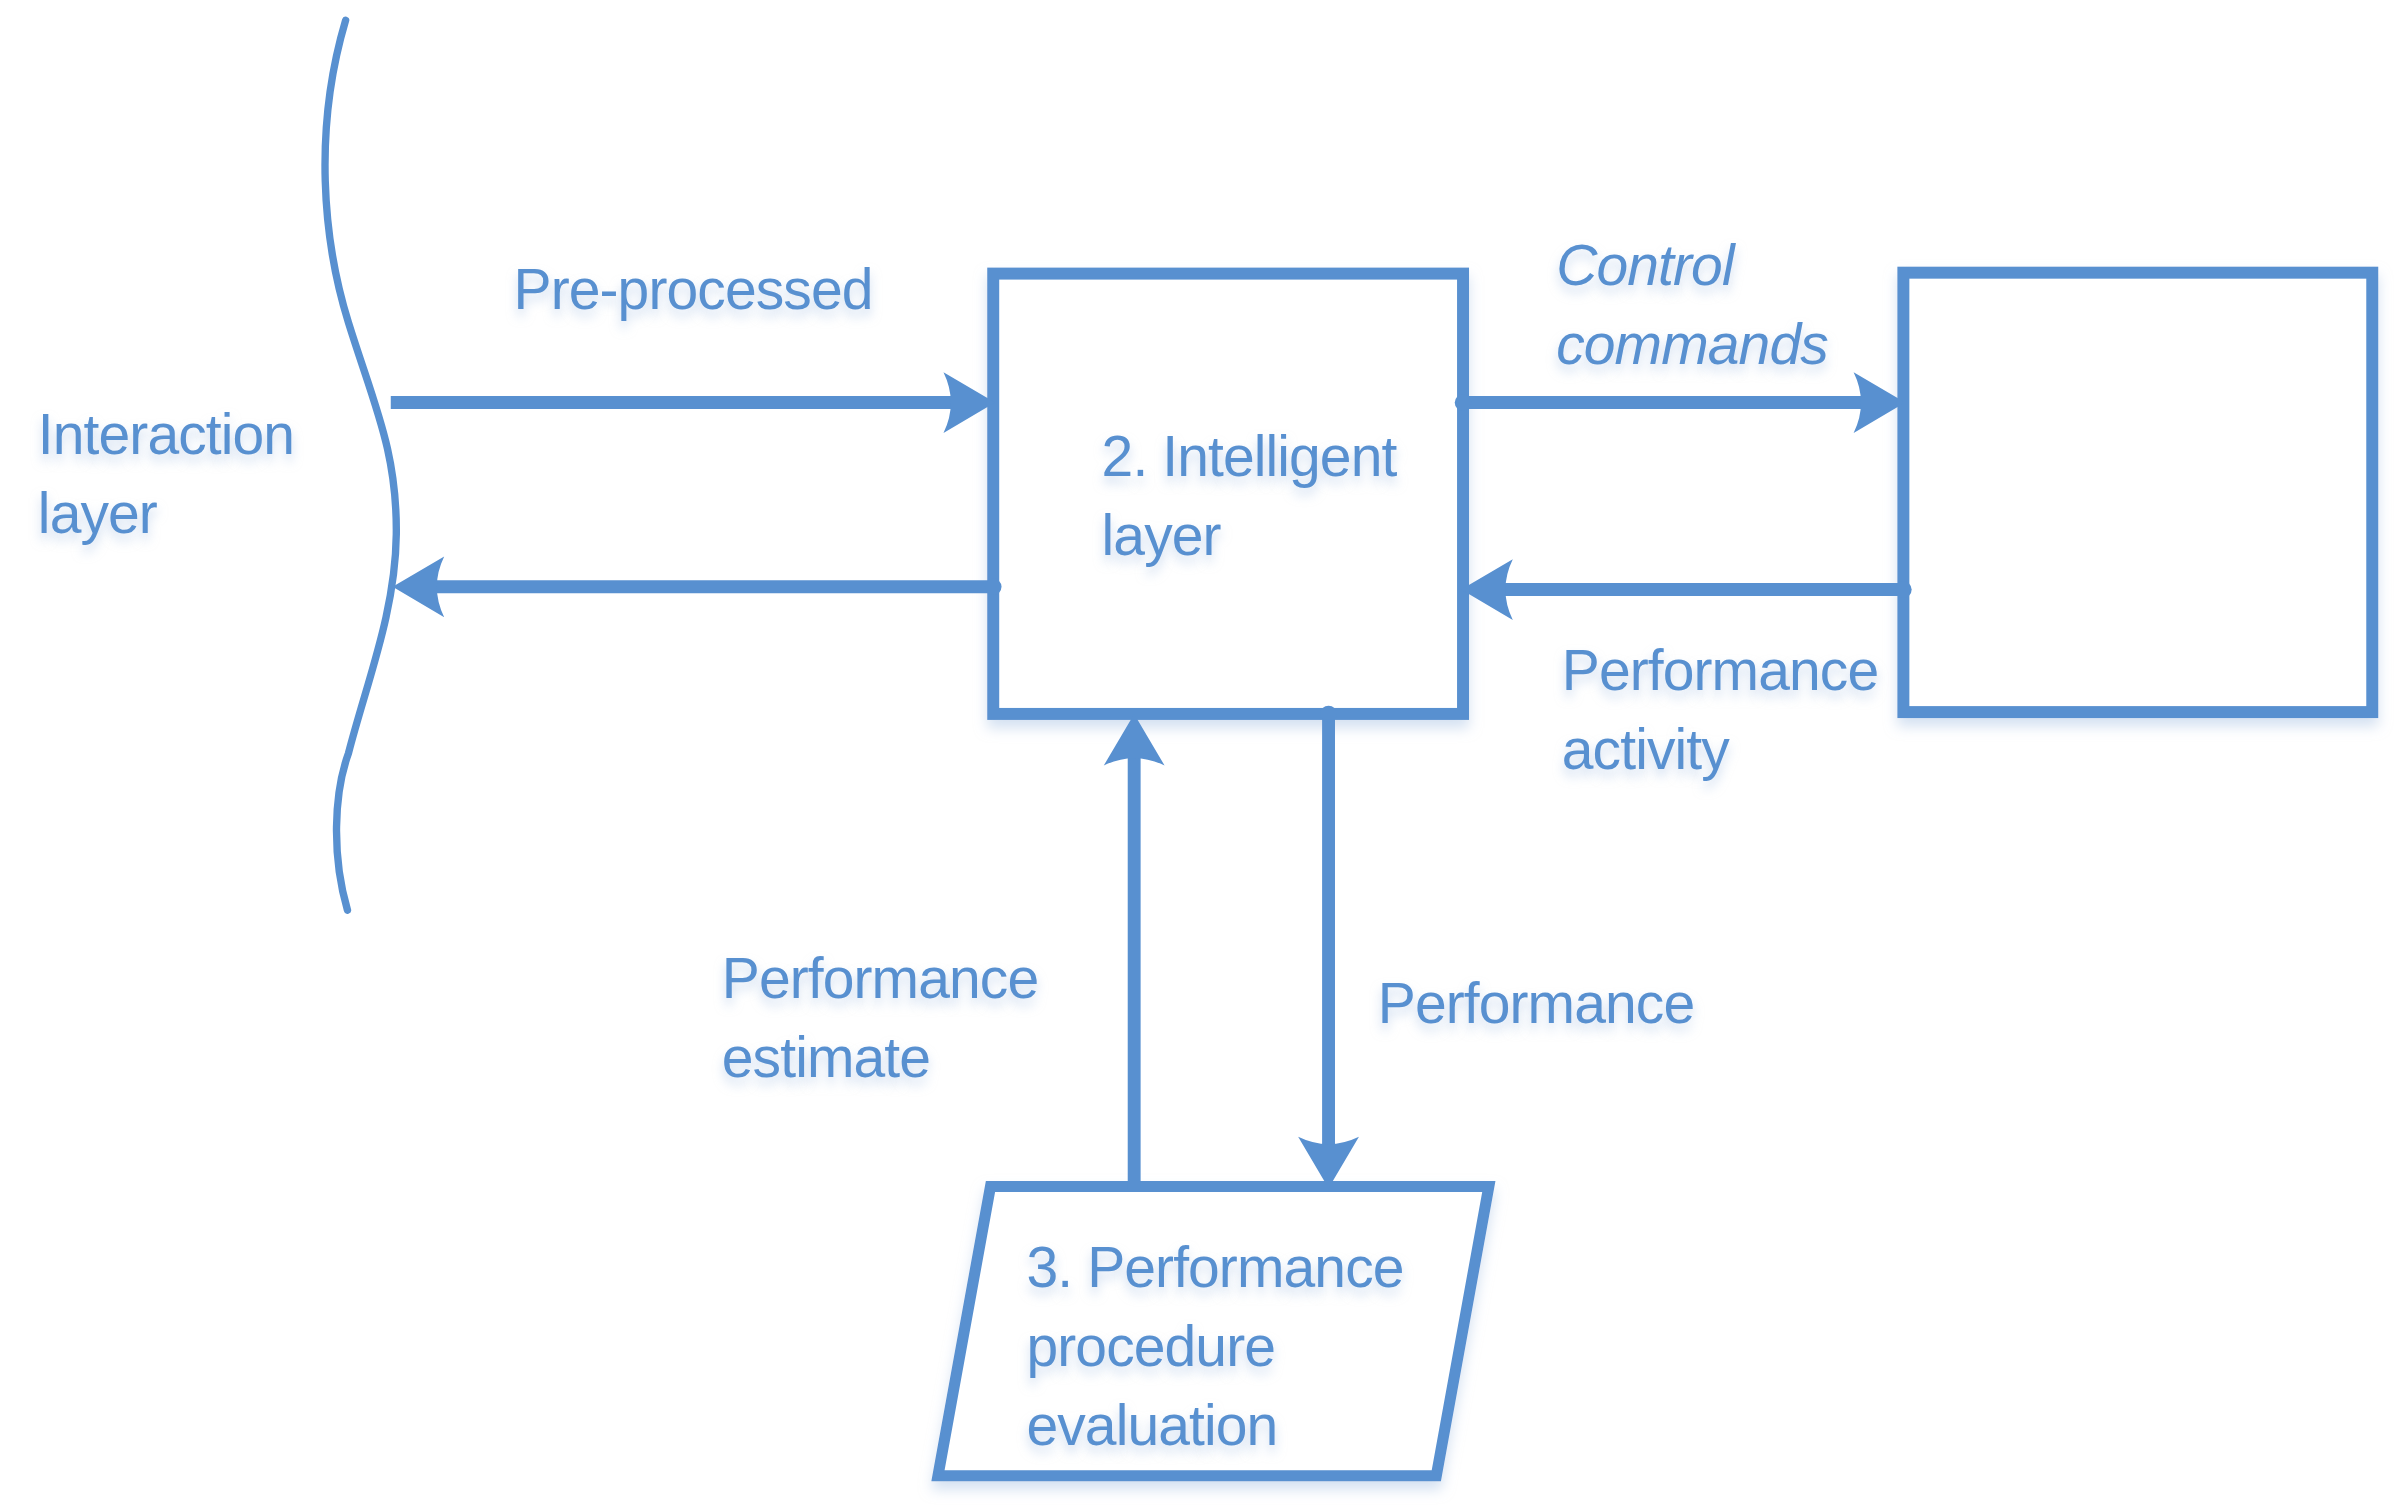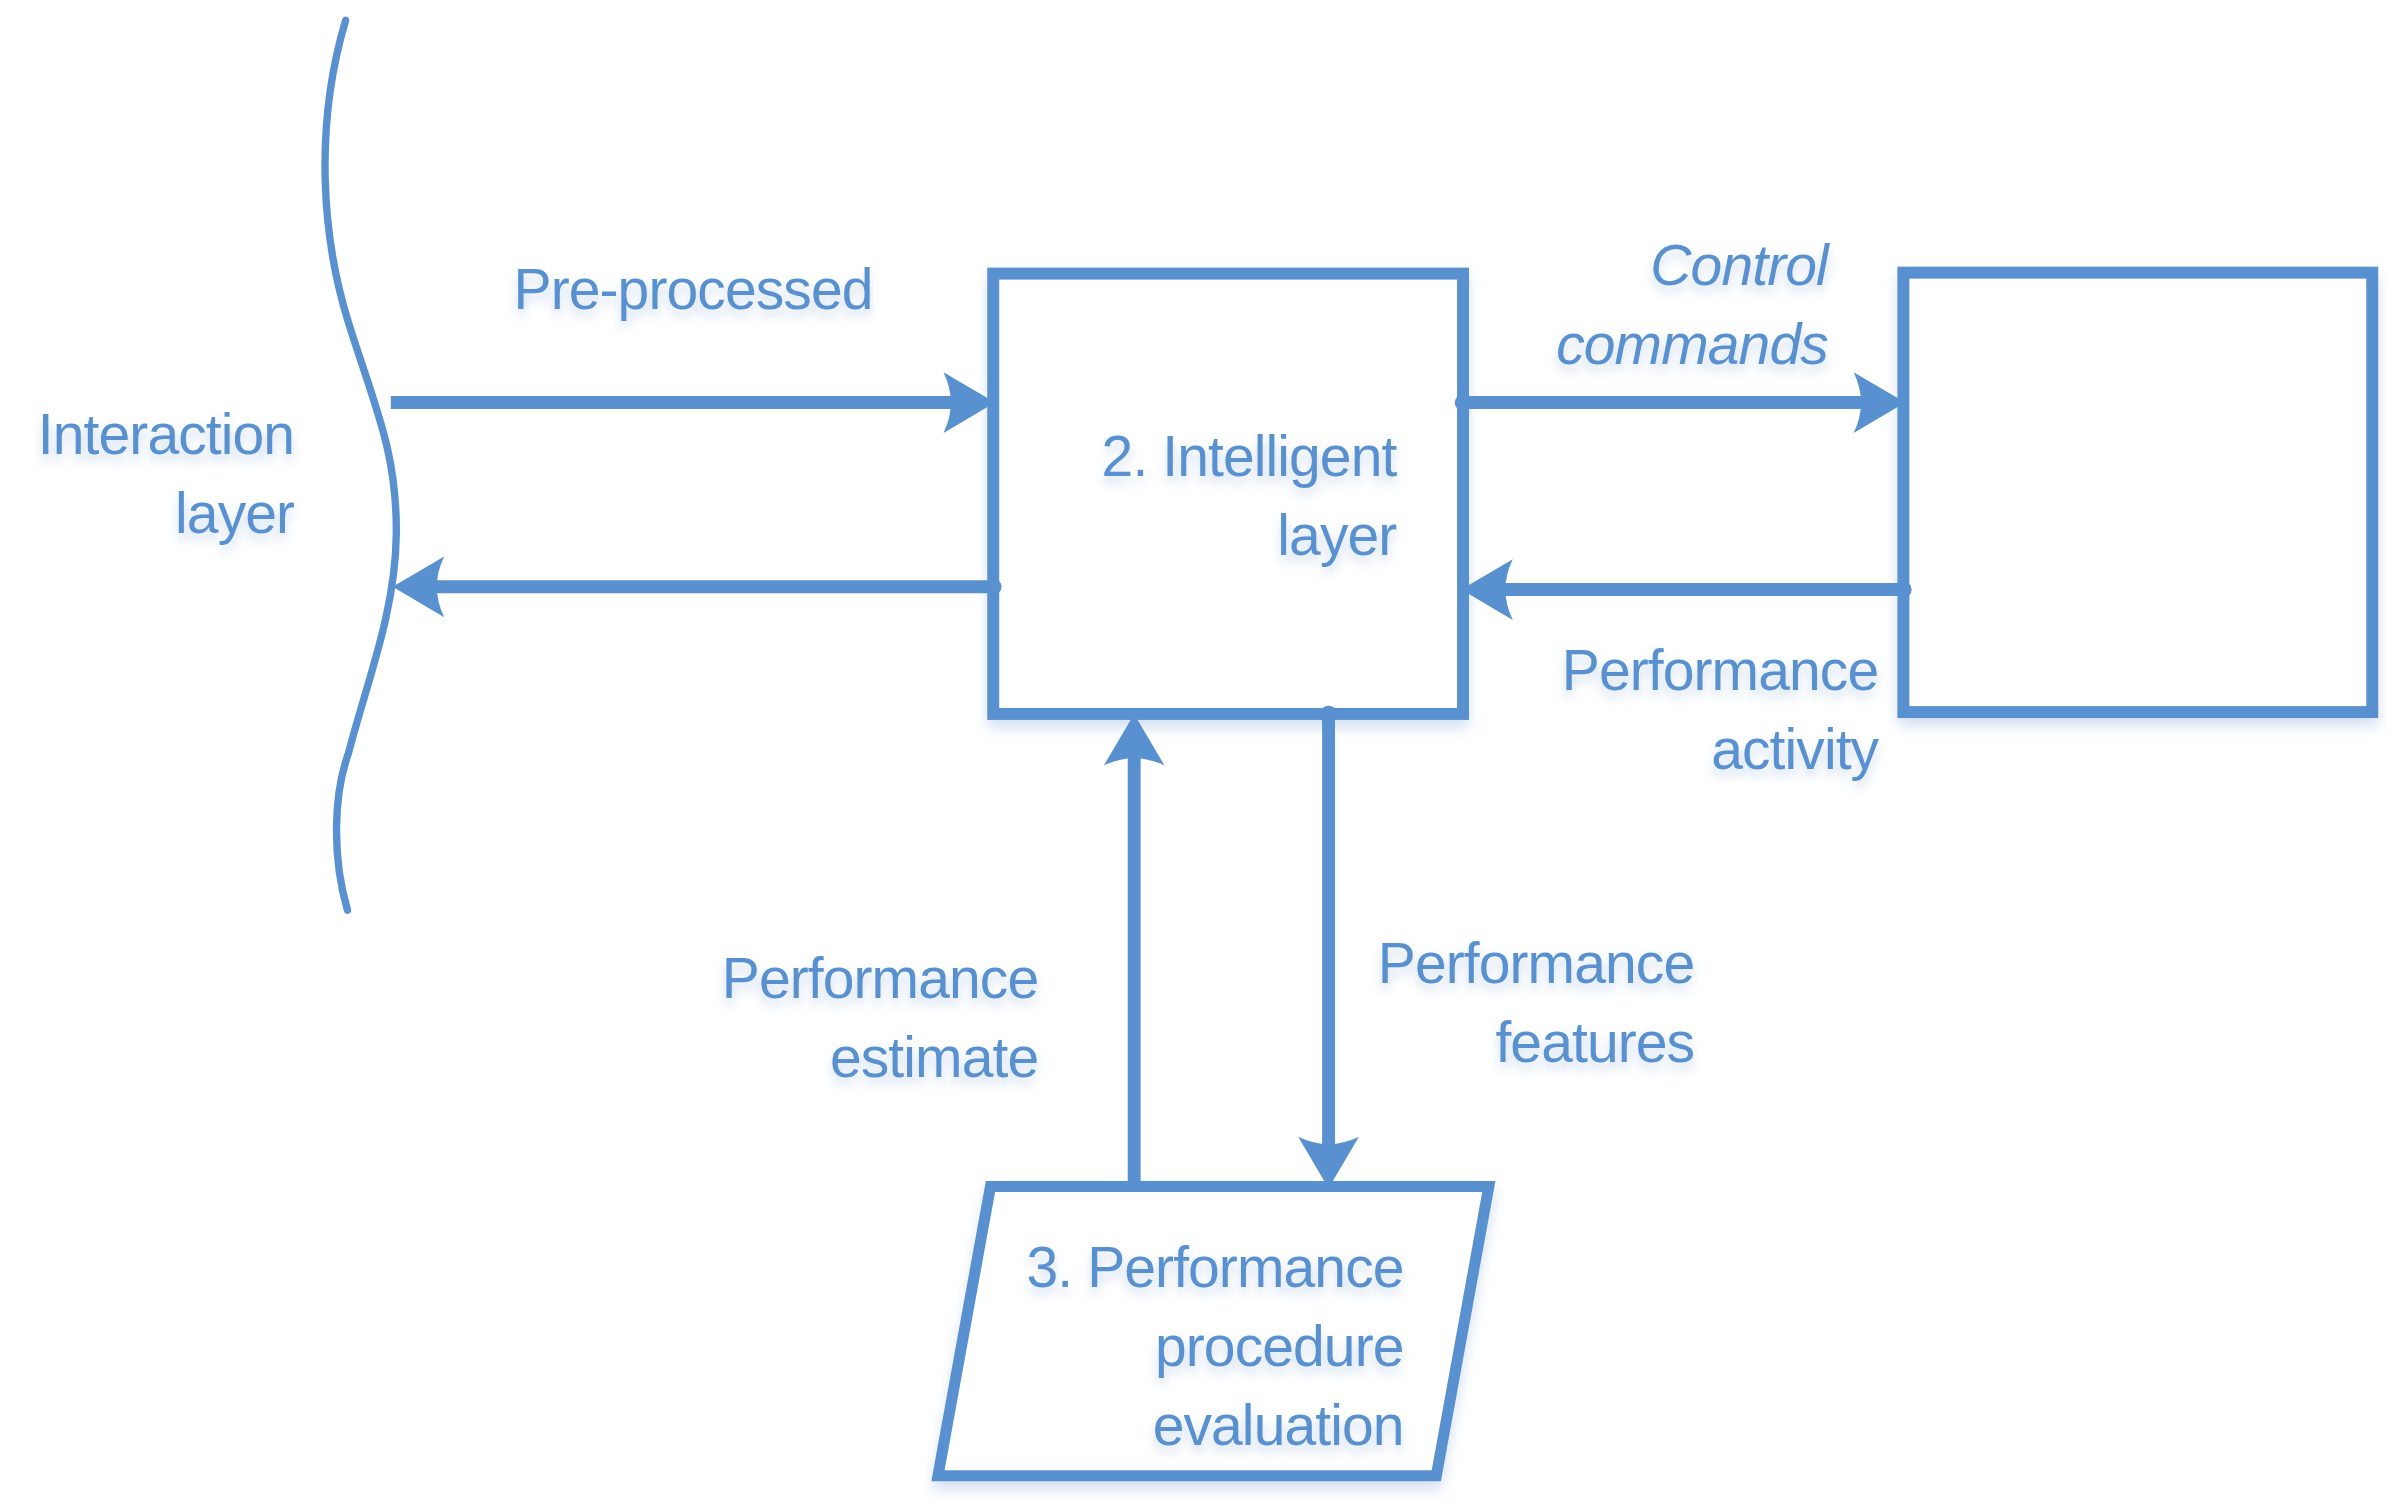--- a/index.html
+++ b/index.html
@@ -18,21 +18,21 @@
   .fill-shape   { fill: var(--accent); stroke: none; }
   .node-box     { stroke: var(--accent); fill: #ffffff; filter: url(#softshadow); }
 
   .lbl {
     position: absolute;
     transform: translate(-50%, -50%);
     color: var(--accent);
     font-size: 57px;
     line-height: 79px;
     letter-spacing: -0.9px;
-    text-align: right;
+    text-align: left;
     white-space: nowrap;
     text-shadow: 0 7.4px 11px rgba(163,190,225,0.55);
   }
 </style>
 </head>
 <body>
 
 <div id="stage">
 
   <svg id="diagram-svg" viewBox="0 0 2606 1637" xmlns="http://www.w3.org/2000/svg">
@@ -106,21 +106,20 @@
     <div>activity</div>
   </div>
 
   <div class="lbl" style="left:880px; top:1018px;">
     <div>Performance</div>
     <div>estimate</div>
   </div>
 
   <div class="lbl" style="left:1536px; top:1003px;">
     <div>Performance</div>
-    <div>features</div>
   </div>
 
   <div class="lbl" style="left:1249px; top:496px;">
     <div>2. Intelligent</div>
     <div>layer</div>
   </div>
 
 
   <div class="lbl" style="left:1215px; top:1338px;margin-top:8px;">
     <div>3. Performance</div>

